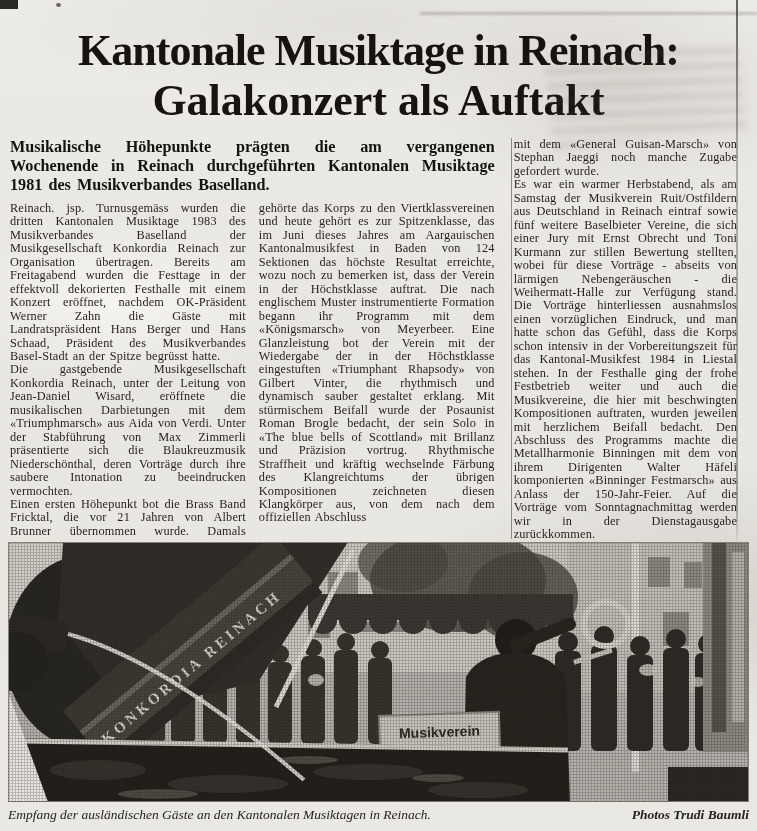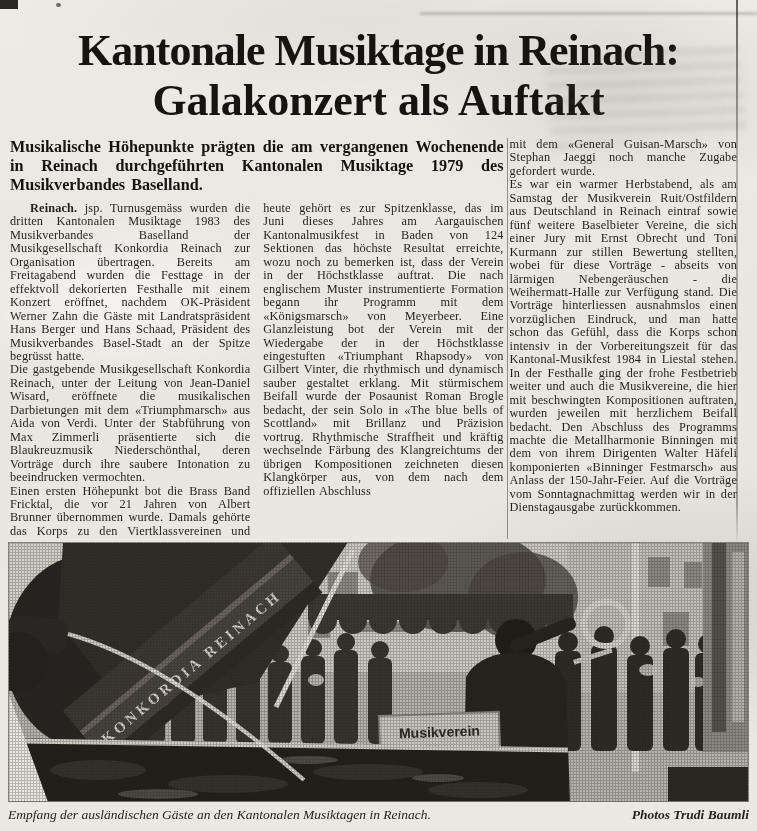--- a/index.html
+++ b/index.html
@@ -25,22 +25,22 @@
     font-size:44px;line-height:1.13;letter-spacing:-1px;color:#161310;}
   .headline .hl2{letter-spacing:0;}
   .content{position:absolute;left:10px;top:138px;width:727px;display:flex;}
   .left-block{width:497px;}
   .lede{font-weight:bold;font-size:16.2px;line-height:19px;text-align:justify;
     margin:0 0 7px 0;color:#151310;word-spacing:2px;}
   .twocol{column-count:2;column-gap:13px;column-fill:auto;height:338px;overflow:hidden;}
   .body-text{font-size:12.3px;line-height:13.45px;text-align:justify;
     letter-spacing:.15px;word-spacing:1.2px;color:#241f1b;}
   .body-text p{margin:0;}
-  .lead-in{font-weight:bold;margin-left:20px;}
-  .right-col{width:229px;margin-left:3px;border-left:1px solid rgba(70,66,60,.55);
+  .lead-in{font-weight:normal;}
+  .right-col{width:229px;margin-left:16px;border-left:1px solid rgba(70,66,60,.55);
     padding-left:2px;height:401px;overflow:hidden;}
   .photo-wrap{position:absolute;left:8px;top:542px;width:741px;height:260px;}
   .photo-wrap svg{display:block;}
   .halftone{position:absolute;inset:0;pointer-events:none;
     background-image:radial-gradient(rgba(35,32,28,.25) 1px, transparent 1.3px);
     background-size:3px 3px;}
   .caption-row{position:absolute;left:8px;top:807px;width:741px;display:flex;
     justify-content:space-between;align-items:flex-start;}
   .caption{font-style:italic;font-size:13.5px;color:#26231f;}
   .credit{font-style:italic;font-weight:bold;font-size:13.5px;color:#26231f;font-family:Liberation Serif, serif;}
@@ -55,21 +55,21 @@
   <div class="rule-right"></div>
   <div class="ghost"></div>
 
   <h1 class="headline">
     <span class="hl1">Kantonale Musiktage in Reinach:</span><br>
     <span class="hl2">Galakonzert als Auftakt</span>
   </h1>
 
   <div class="content">
     <div class="left-block">
-      <p class="lede">Musikalische Höhepunkte prägten die am vergangenen Wochenende in Reinach durchgeführten Kantonalen Musiktage 1979 des Musikverbandes Baselland.</p>
+      <p class="lede">Musikalische Höhepunkte prägten die am vergangenen Wochenende in Reinach durchgeführten Kantonalen Musiktage 1981 des Musikverbandes Baselland.</p>
       <div class="twocol body-text">
         <p><span class="lead-in">Reinach.</span> <span>jsp.</span> <span>Turnusgemäss wurden die dritten Kantonalen Musiktage 1983 des Musikverbandes Baselland der Musikgesellschaft Konkordia Reinach zur Organisation übertragen. Bereits am Freitagabend wurden die Festtage in der effektvoll dekorierten Festhalle mit einem Konzert eröffnet, nachdem OK-Präsident Werner Zahn die Gäste mit Landratspräsident Hans Berger und Hans Schaad, Präsident des Musikverbandes Basel-Stadt an der Spitze begrüsst hatte.</span></p>
         <p>Die gastgebende Musikgesellschaft Konkordia Reinach, unter der Leitung von Jean-Daniel Wisard, eröffnete die musikalischen Darbietungen mit dem «Triumphmarsch» aus Aida von Verdi. Unter der Stabführung von Max Zimmerli präsentierte sich die Blaukreuzmusik Niederschönthal, deren Vorträge durch ihre saubere Intonation zu beeindrucken vermochten.</p>
         <p>Einen ersten Höhepunkt bot die Brass Band Fricktal, die vor 21 Jahren von Albert Brunner übernommen wurde. Damals gehörte das Korps zu den Viertklassvereinen und heute gehört es zur Spitzenklasse, das im Juni dieses Jahres am Aargauischen Kantonalmusikfest in Baden von 124 Sektionen das höchste Resultat erreichte, wozu noch zu bemerken ist, dass der Verein in der Höchstklasse auftrat. Die nach englischem Muster instrumentierte Formation begann ihr Programm mit dem «Königsmarsch» von Meyerbeer. Eine Glanzleistung bot der Verein mit der Wiedergabe der in der Höchstklasse eingestuften «Triumphant Rhapsody» von Gilbert Vinter, die rhythmisch und dynamisch sauber gestaltet erklang. Mit stürmischem Beifall wurde der Posaunist Roman Brogle bedacht, der sein Solo in «The blue bells of Scottland» mit Brillanz und Präzision vortrug. Rhythmische Straffheit und kräftig wechselnde Färbung des Klangreichtums der übrigen Kompositionen zeichneten diesen Klangkörper aus, von dem nach dem offiziellen Abschluss</p>
       </div>
     </div>
     <div class="right-col body-text">
       <p>mit dem «General Guisan-Marsch» von Stephan Jaeggi noch manche Zugabe gefordert wurde.</p>
       <p>Es war ein warmer Herbstabend, als am Samstag der Musikverein Ruit/Ostfildern aus Deutschland in Reinach eintraf sowie fünf weitere Baselbieter Vereine, die sich einer Jury mit Ernst Obrecht und Toni Kurmann zur stillen Bewertung stellten, wobei für diese Vorträge - abseits von lärmigen Nebengeräuschen - die Weihermatt-Halle zur Verfügung stand. Die Vorträge hinterliessen ausnahmslos einen vorzüglichen Eindruck, und man hatte schon das Gefühl, dass die Korps schon intensiv in der Vorbereitungszeit für das Kantonal-Musikfest 1984 in Liestal stehen. In der Festhalle ging der frohe Festbetrieb weiter und auch die Musikvereine, die hier mit beschwingten Kompositionen auftraten, wurden jeweilen mit herzlichem Beifall bedacht. Den Abschluss des Programms machte die Metallharmonie Binningen mit dem von ihrem Dirigenten Walter Häfeli komponierten «Binninger Festmarsch» aus Anlass der 150-Jahr-Feier. Auf die Vorträge vom Sonntagnachmittag werden wir in der Dienstagausgabe zurückkommen.</p>
     </div>

